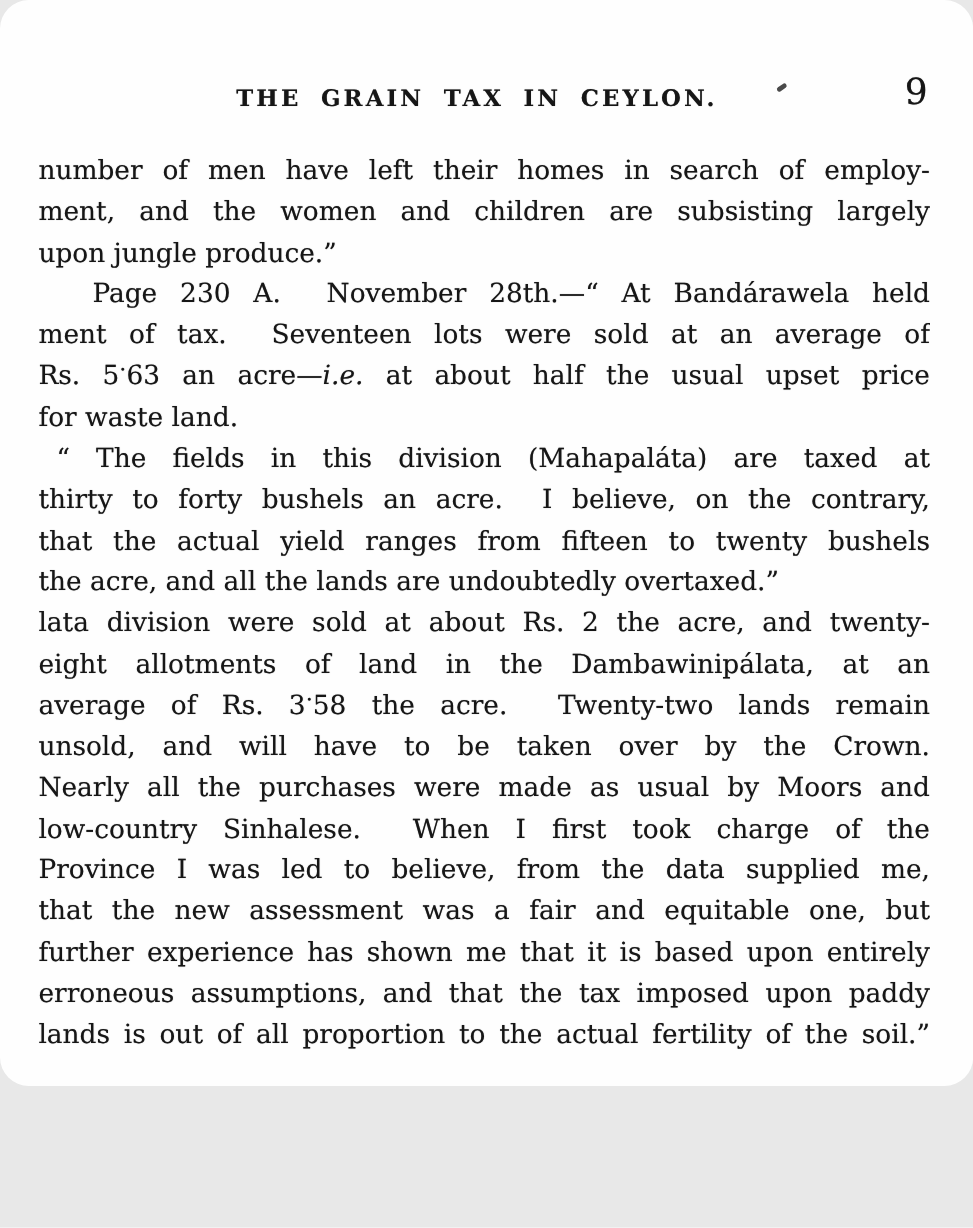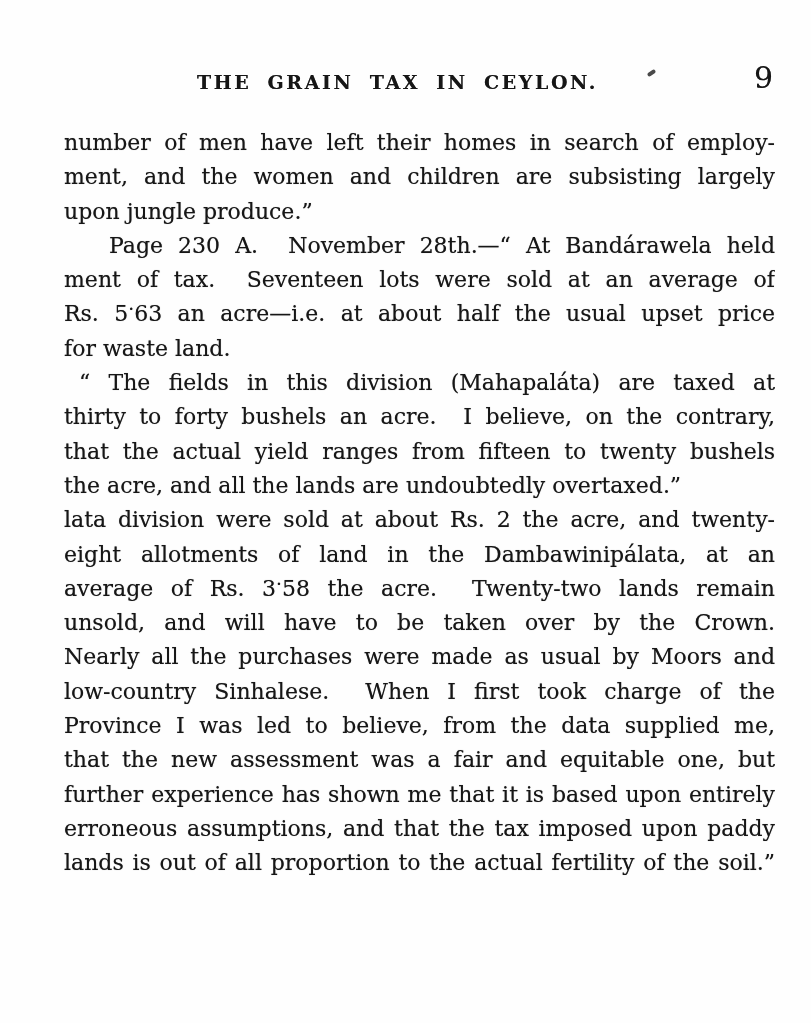--- a/index.html
+++ b/index.html
@@ -1,22 +1,23 @@
 <!DOCTYPE html>
 <html><head>
 <meta charset="utf-8">
 <style>
   html,body{margin:0;padding:0;background:#e8e8e8;}
   .page{
     position:relative;
-    width:811px;height:1023px;
+    width:811px;height:905px;
     background:#fefefe;
     font-family:"DejaVu Serif","Liberation Serif",serif;
     color:#161616;
     overflow:hidden;
+    border-radius:24px;
   }
   .header-title{
     position:absolute;top:71px;left:50%;
     transform:translateX(-52%);
     font-size:19px;font-weight:bold;
     letter-spacing:2.6px;word-spacing:7px;
     white-space:nowrap;
     text-shadow:0 0 0.6px rgba(0,0,0,0.55);
   }
   .page-number{
@@ -33,24 +34,23 @@
     position:absolute;top:126px;left:32px;right:36px;
     text-shadow:0 0 0.7px rgba(0,0,0,0.5);
   }
   .line{
     height:34.3px;line-height:34.3px;
     font-size:22px;
     text-align:justify;
     text-align-last:justify;
     overflow:hidden;
     white-space:normal;
-    margin-left:32px;
   }
   .line.last{text-align-last:left;}
-  .italic{}
+  .italic{font-style:italic;}
   .dec{position:relative;top:-0.33em;font-size:0.85em;}
 </style>
 </head>
 <body>
 
 <div class="page">
   <div class="header-title">THE GRAIN TAX IN CEYLON.</div>
   <div class="page-number">9</div>
   <div class="speck"></div>
   <div class="body-text">

